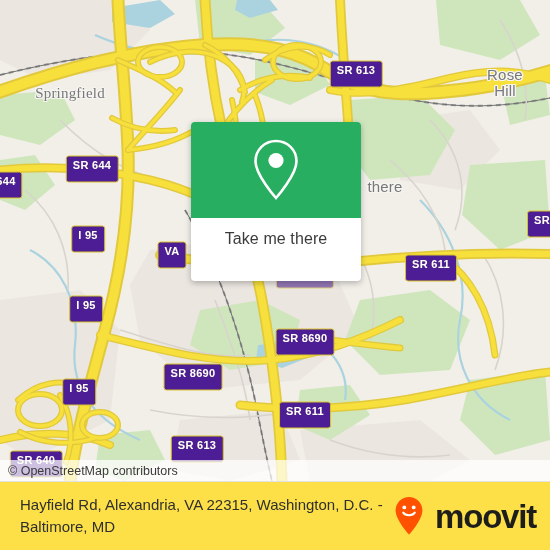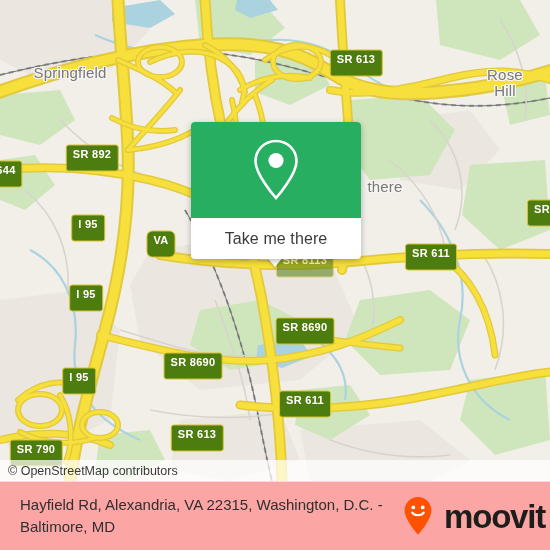--- a/index.html
+++ b/index.html
@@ -33,31 +33,32 @@
       1.3px 0 #f7f5f1, -1.3px 0 #f7f5f1, 0 1.3px #f7f5f1, 0 -1.3px #f7f5f1,
       1px 1px #f7f5f1, -1px -1px #f7f5f1, 1px -1px #f7f5f1, -1px 1px #f7f5f1;
     transform: translate(-50%, -50%);
     pointer-events: none;
   }
 
   
   .shield {
     position: absolute;
     transform: translate(-50%, -50%);
-    background: #4d7c0f;
+    background: #4c1d95;
     border: 1.6px solid #d9c32a;
     border-radius: 3px;
     color: #ffffff;
     font-size: 11px;
     font-weight: bold;
     letter-spacing: .3px;
     padding: 2px 6px 11px 6px;
     white-space: nowrap;
     line-height: 12px;
     text-shadow: 0 0 1px rgba(140,120,10,.35);
+    margin-top: 11px;
   }
   .shield.faded { opacity: .55; }
 
   
   .attrib-strip {
     position: absolute; left: 0; bottom: 0;
     width: 550px; height: 21px;
     background: rgba(255,255,255,.72);
   }
   .attrib-text {
@@ -65,21 +66,21 @@
     font-size: 12.5px;
     color: #3a3a3a;
     white-space: nowrap;
     margin-top: 36px;
   }
 
   
   .popup {
     position: absolute;
     left: 191px; top: 122px;
-    width: 170px; height: 137px;
+    width: 170px; height: 159px;
     border-radius: 4px;
     background: #ffffff;
     box-shadow: 0 2px 6px rgba(0,0,0,.28);
     overflow: hidden;
     cursor: pointer;
   }
   .popup-img {
     width: 100%; height: 96px;
     background: #27ae60;
     display: flex; align-items: center; justify-content: center;
@@ -98,35 +99,35 @@
     border-left: 9px solid transparent;
     border-right: 9px solid transparent;
     border-top: 11px solid #ffffff;
     filter: drop-shadow(0 2px 1px rgba(0,0,0,.16));
   }
 
   
   .footer {
     position: absolute; left: 0; top: 481px;
     width: 550px; height: 69px;
-    background: #fca5a5;
+    background: #fde047;
     border-top: 1px solid #e2e2e2;
     display: flex; align-items: center;
   }
   .footer-text {
     flex: 1;
     padding-left: 20px;
     padding-right: 6px;
     font-size: 15px;
     color: #2f2f2f;
     line-height: 22px;
   }
   .footer-logo {
     display: flex; align-items: center;
-    padding-right: 5px;
+    padding-right: 14px;
     gap: 11px;
   }
   .logo-word {
     font-size: 33px;
     font-weight: bold;
     color: #1d1d1b;
     letter-spacing: -1.2px;
     line-height: 33px;
   }
 </style>
@@ -280,40 +281,40 @@
         <g stroke="#f7e03c" fill="none" stroke-width="3.4" stroke-linecap="round">
           <ellipse cx="40" cy="410" rx="22" ry="16"></ellipse>
           <path d="M18,400 C38,382 62,378 82,388"></path>
           <path d="M20,432 C42,444 70,446 95,438"></path>
           <path d="M60,395 C72,415 74,440 66,462"></path>
           <ellipse cx="100" cy="425" rx="18" ry="13"></ellipse>
         </g>
       </g>
     </svg>
 
-    <div class="place-label" style="left:70px; top:73px;">Springfield</div>
+    <div class="place-label" style="left:70px; top:93px;font-family:Liberation Serif, serif;">Springfield</div>
     <div class="place-label" style="left:505px; top:83px;text-align:center;">Rose
 Hill</div>
     <div class="place-label" style="left:385px; top:187px;">there</div>
 
     <div class="shield" style="left:356px; top:63px;">SR 613</div>
     <div class="shield" style="left:6px; top:174px;">644</div>
-    <div class="shield" style="left:92px; top:158px;">SR 892</div>
+    <div class="shield" style="left:92px; top:158px;">SR 644</div>
     <div class="shield" style="left:88px; top:228px;">I 95</div>
     <div class="shield" style="left:86px; top:298px;">I 95</div>
     <div class="shield" style="left:79px; top:381px;">I 95</div>
-    <div class="shield" style="left:161px; top:244px;border-radius:6px;">VA</div>
+    <div class="shield" style="left:172px; top:244px;">VA</div>
     <div class="shield faded" style="left:305px; top:264px;">SR 8113</div>
     <div class="shield" style="left:431px; top:257px;">SR 611</div>
     <div class="shield" style="left:542px; top:213px;">SR</div>
     <div class="shield" style="left:305px; top:331px;">SR 8690</div>
     <div class="shield" style="left:193px; top:366px;">SR 8690</div>
     <div class="shield" style="left:305px; top:404px;">SR 611</div>
     <div class="shield" style="left:197px; top:438px;">SR 613</div>
-    <div class="shield" style="left:36px; top:453px;">SR 790</div>
+    <div class="shield" style="left:36px; top:453px;">SR 640</div>
 
     <div class="popup-tail"></div>
 
     <div class="popup">
       <div class="popup-img">
         <svg width="54" height="66" viewBox="0 0 54 66">
           <path d="M27 4 C15.5 4 6.5 13 6.5 24.2 C6.5 38 27 61 27 61 C27 61 47.5 38 47.5 24.2 C47.5 13 38.5 4 27 4 Z" fill="none" stroke="#ffffff" stroke-width="2.6"></path>
           <circle cx="27" cy="23.5" r="7.6" fill="#ffffff"></circle>
         </svg>
       </div>

